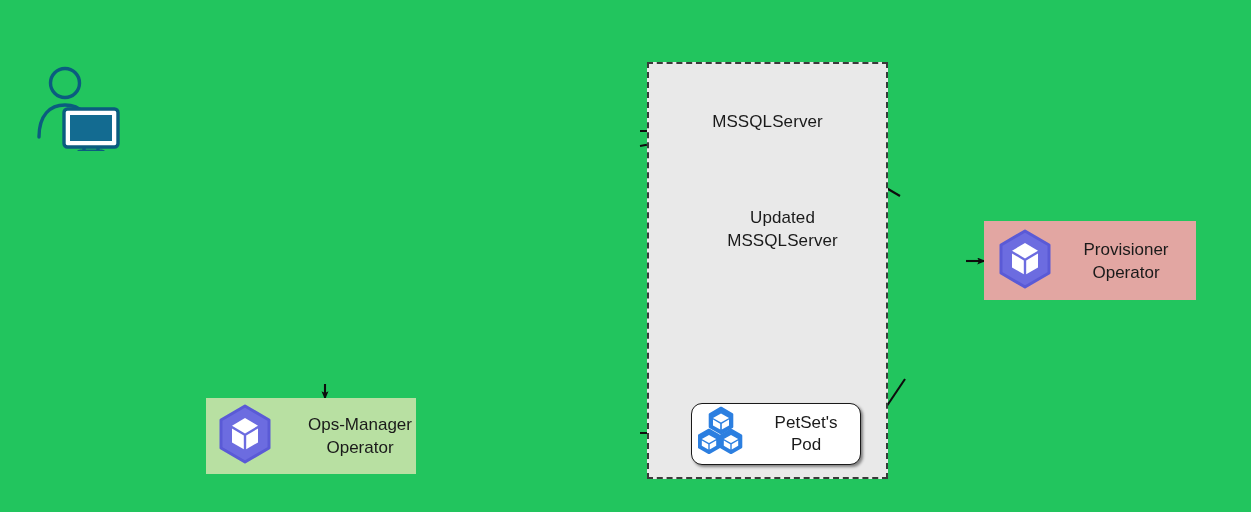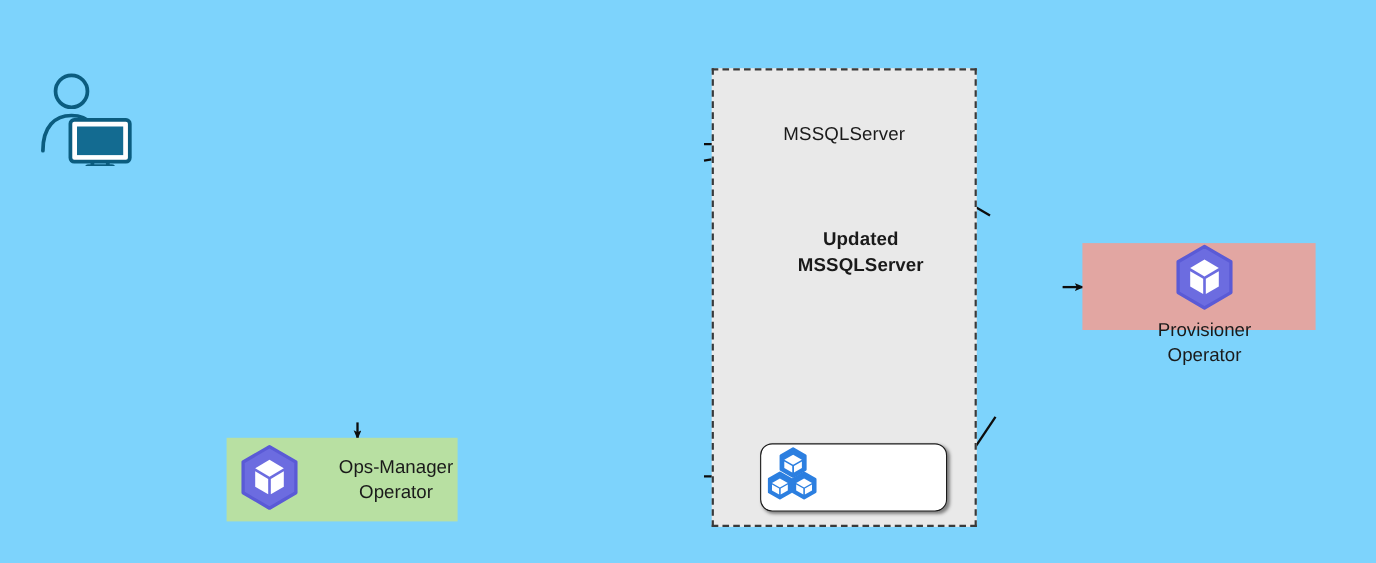--- a/index.html
+++ b/index.html
@@ -1,19 +1,19 @@
 <!DOCTYPE html>
 <html><head>
 <meta charset="utf-8">
 <style>
   html,body{margin:0;padding:0;background:#000;}
   #stage{
     position:relative;
     width:1251px;height:512px;
-    background:#7dd3fc;
+    background:#22c55e;
     overflow:hidden;
     font-family:"Liberation Sans", sans-serif;
   }
   #svg-layer{position:absolute;left:0;top:0;width:1251px;height:512px;}
 
   .label{
     position:absolute;
     color:#1a1a1a;
     font-size:17px;
     line-height:23px;
@@ -56,21 +56,20 @@
     width:210px; height:76px;
     background:#b8e0a2;
     padding-left:8px;
     gap:28px;
   }
   #provisioner-chip{
     left:984px; top:221px;
     width:212px; height:79px;
     background:#e2a6a2;
     padding-left:10px;
-    flex-direction:column;
   }
 
   
   #petset-pod-card{
     position:absolute;
     left:691px; top:403px;
     width:170px; height:62px;
     background:#ffffff;
     border:1.6px solid #1a1a1a;
     border-radius:11px;
@@ -87,21 +86,21 @@
     line-height:22px;
     text-align:center;
     white-space:pre;
   }
 
   
   #user-workstation-icon{position:absolute;left:36px;top:65px;}
 
   
   #mssqlserver-label{left:647px; top:110px; width:241px;}
-  #updated-mssqlserver-label{left:647px; top:206px; width:271px;font-weight:bold;}
+  #updated-mssqlserver-label{left:647px; top:206px; width:271px;}
 </style>
 </head>
 <body>
 
 <div id="stage">
 
   <svg id="svg-layer" viewBox="0 0 1251 512" xmlns="http://www.w3.org/2000/svg">
     <defs>
       <marker id="ah" markerWidth="11" markerHeight="11" refX="9.4" refY="4.2" orient="auto" markerUnits="userSpaceOnUse">
         <path d="M0,0 L10,4.2 L0,8.4 L2.2,4.2 Z" fill="#0d0d0d"></path>
@@ -174,20 +173,22 @@
         </g>
 
         <g>
           <polygon points="33,24 43,29.7 43,41.1 33,46.8 23,41.1 23,29.7" fill="#2c7fe0" stroke="#2c7fe0" stroke-width="2.6" stroke-linejoin="round"></polygon>
           <polygon points="33,28.9 40.2,33 33,37.1 25.8,33" fill="#ffffff"></polygon>
           <polygon points="25.8,34.5 32.3,38.2 32.3,43.5 25.8,39.8" fill="#ffffff"></polygon>
           <polygon points="40.2,34.5 40.2,39.8 33.7,43.5 33.7,38.2" fill="#ffffff"></polygon>
         </g>
       </svg>
     </span>
+    <span class="pod-text">PetSet's
+Pod</span>
   </div>
 
   <div class="chip" id="ops-manager-chip">
     <span class="chip-icon">
       <svg width="62" height="62" viewBox="0 0 62 62" xmlns="http://www.w3.org/2000/svg">
         <polygon points="31,3 55,17 55,45 31,59 7,45 7,17" fill="#6c6ce0" stroke="#5a5ad6" stroke-width="3" stroke-linejoin="round"></polygon>
         <polygon points="31,15 44,22.7 31,30.4 18,22.7" fill="#ffffff"></polygon>
         <polygon points="18,25.5 29.8,32.4 29.8,46.3 18,39.4" fill="#ffffff"></polygon>
         <polygon points="44,25.5 44,39.4 32.2,46.3 32.2,32.4" fill="#ffffff"></polygon>
       </svg>

